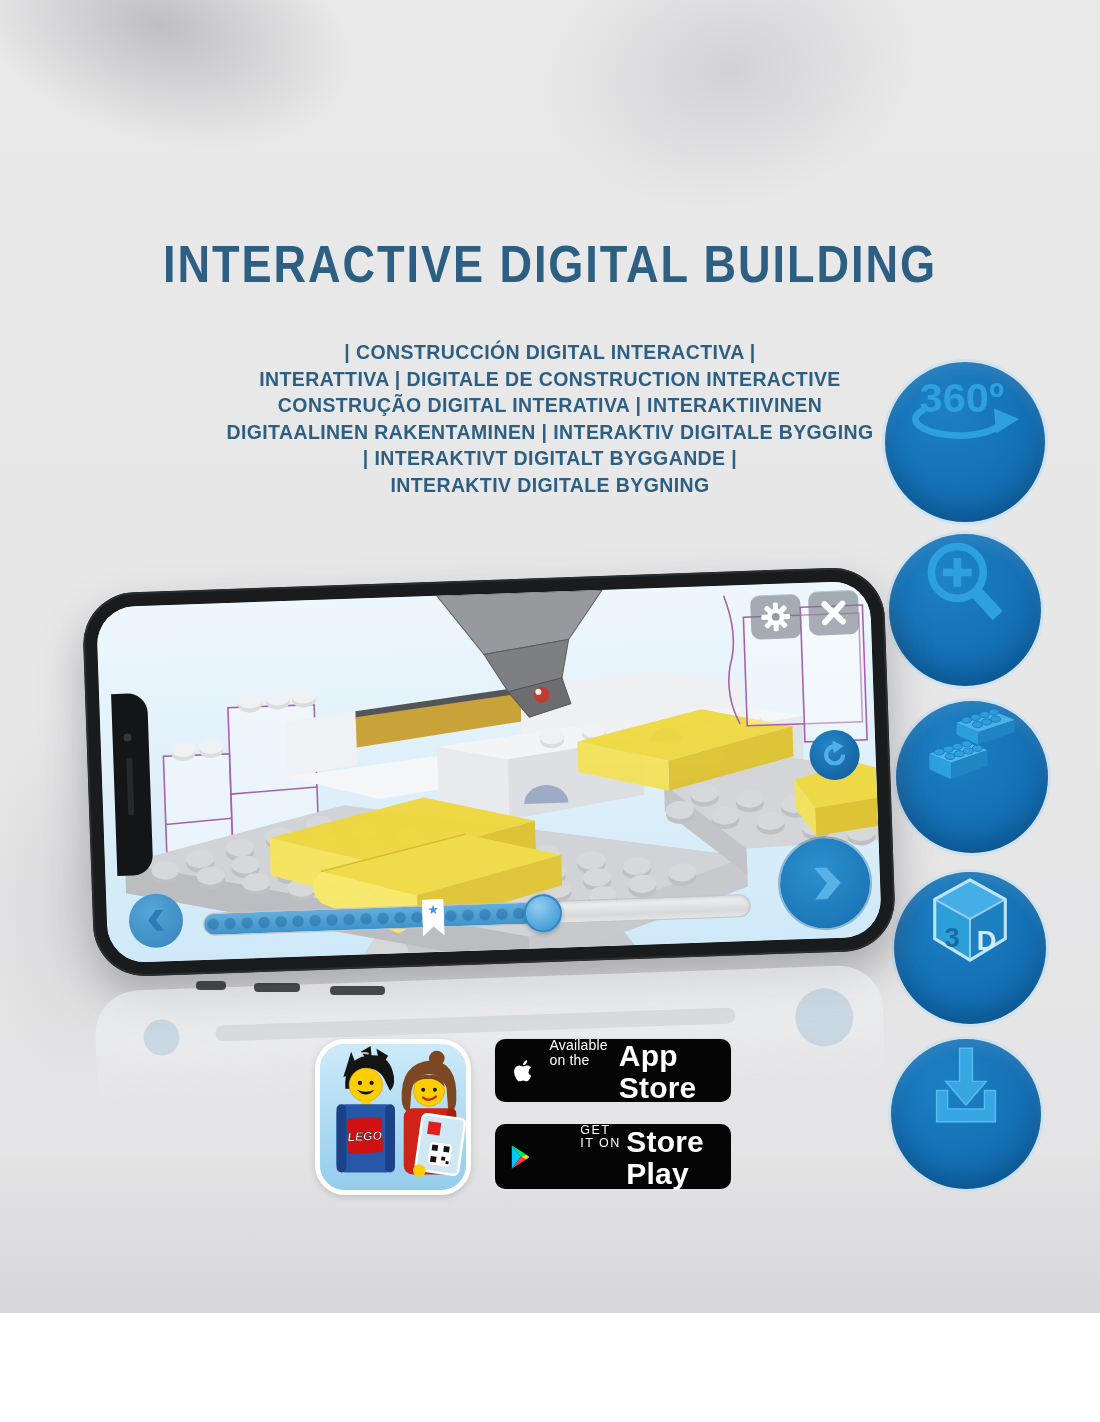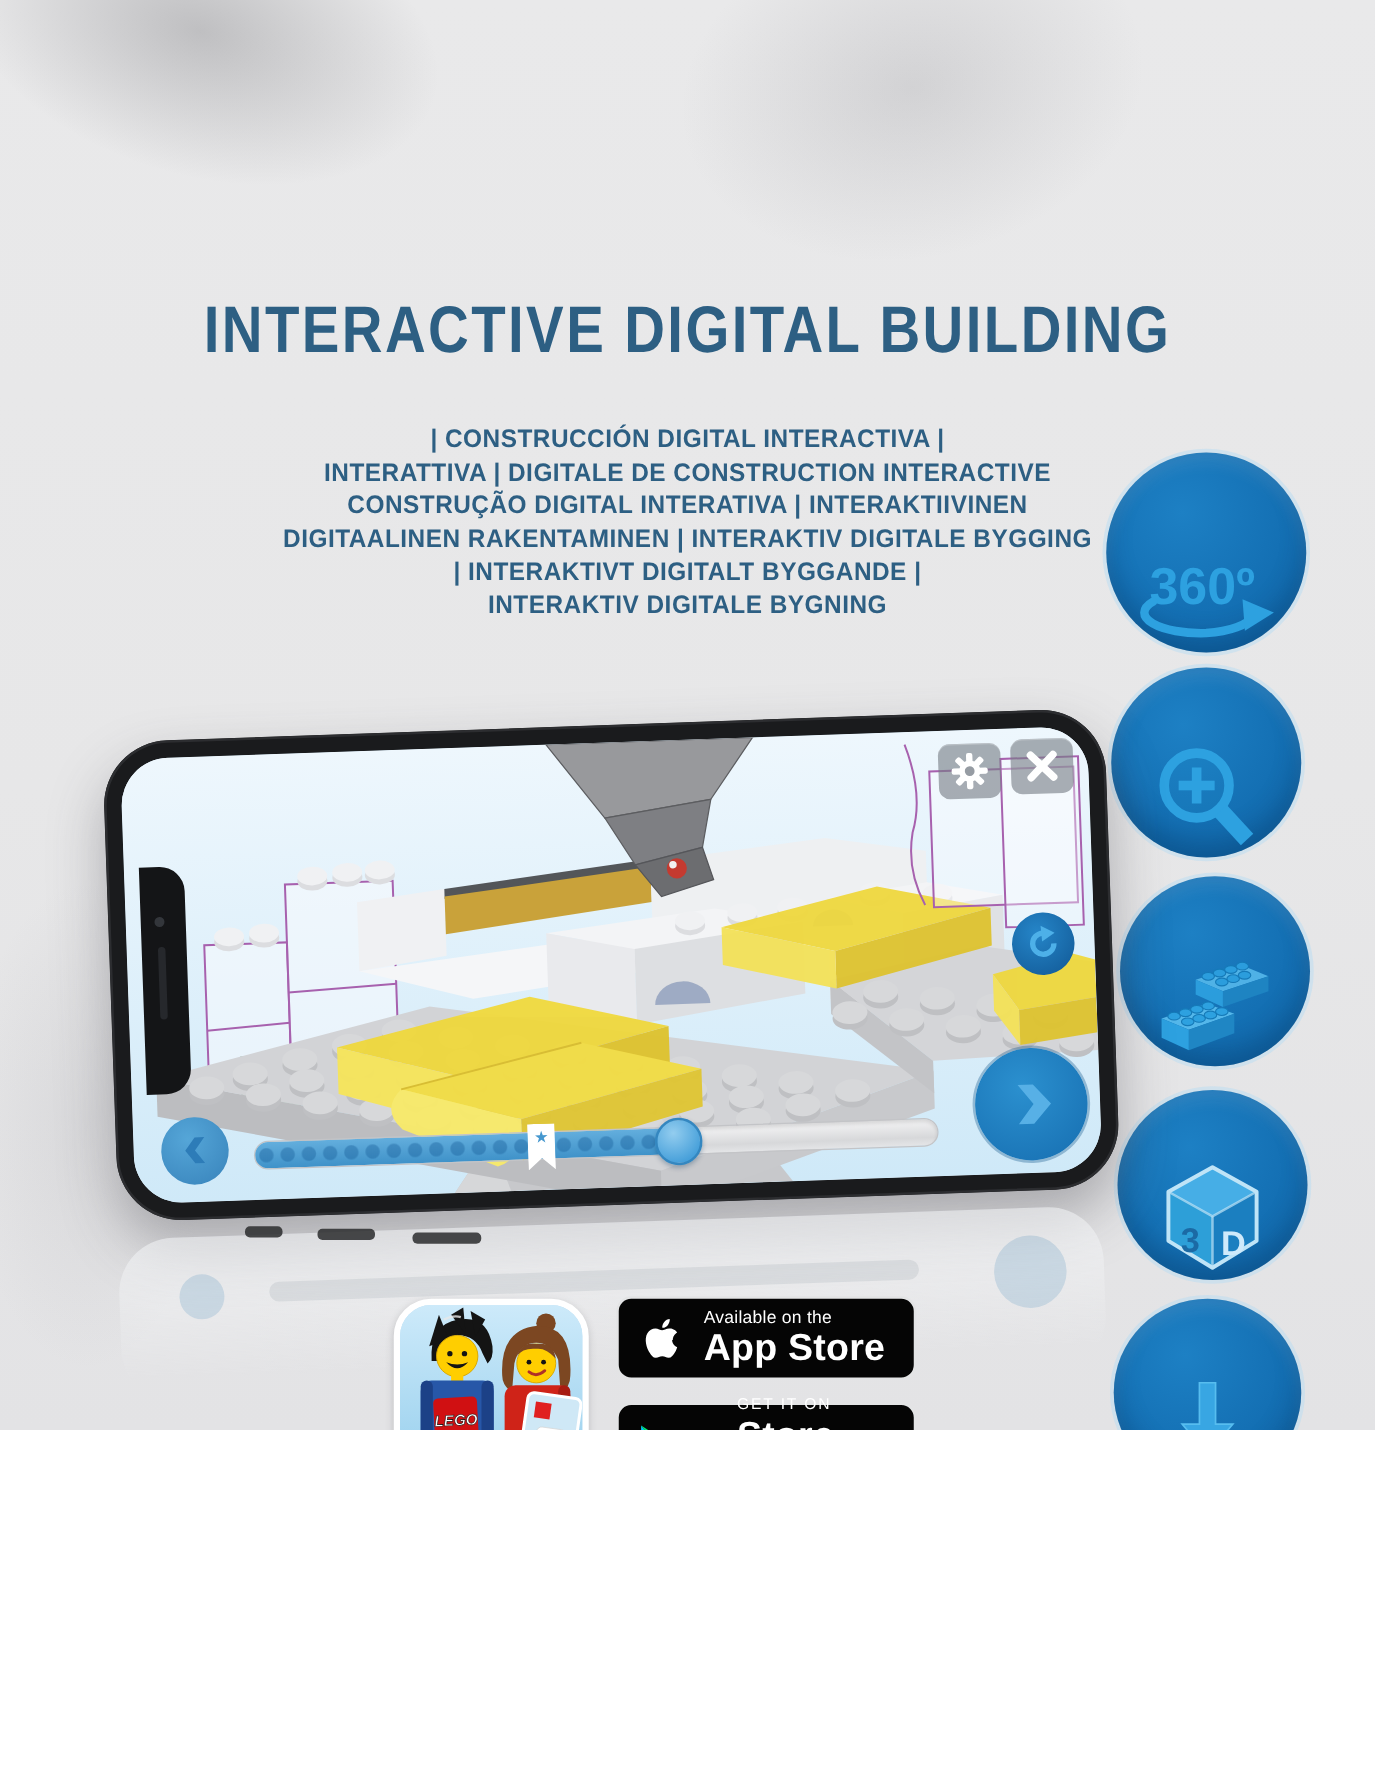--- a/index.html
+++ b/index.html
@@ -1,18 +1,18 @@
 <!DOCTYPE html>
 <html><head>
 <meta charset="utf-8">
 <style>
   html,body{margin:0;padding:0;background:#ffffff;}
   *{box-sizing:border-box;}
   .canvas{
-    position:relative;width:1100px;height:1144px;overflow:hidden;
+    position:relative;width:1100px;height:1313px;overflow:hidden;
     background:linear-gradient(180deg,#e9e9ea 0%,#e7e7e8 55%,#e3e3e5 100%);
     font-family:"Liberation Sans",sans-serif;
     padding-left:20px;
   }
   
   .shade{position:absolute;pointer-events:none;}
   .shade-tl{left:-120px;top:-140px;width:560px;height:330px;transform:rotate(16deg);
     background:radial-gradient(closest-side,rgba(95,95,100,.30),rgba(95,95,100,0) 70%);}
   .shade-top{left:470px;top:-120px;width:520px;height:380px;transform:rotate(-12deg);
     background:radial-gradient(closest-side,rgba(130,130,136,.22),rgba(130,130,136,0) 72%);}
@@ -26,21 +26,21 @@
     color:#2d5f83;font-size:47px;font-weight:bold;letter-spacing:2px;
     transform:scale(.96,1.12);}
   .subtitle{position:absolute;left:0;top:342px;width:100%;text-align:center;
     color:#2d5f83;font-weight:bold;font-size:19.5px;line-height:25.5px;letter-spacing:.4px;
     transform:scaleY(1.04);}
 
   
   .feature{position:absolute;border-radius:50%;
     background:radial-gradient(circle at 38% 30%,#1d80c4 0%,#1470b4 55%,#0f63a4 100%);
     box-shadow:0 0 0 3px rgba(180,220,245,.45), inset 0 -12px 20px rgba(5,40,80,.28), inset 0 8px 12px rgba(255,255,255,.10);
-    display:flex;align-items:flex-end;justify-content:center;}
+    display:flex;align-items:flex-start;justify-content:center;}
   .feature svg{display:block;}
 
   
   .phone-wrap{position:absolute;left:88px;top:580px;width:802px;height:384px;
     transform:rotate(-2deg);transform-origin:50% 50%;}
   .phone-frame{position:absolute;inset:0;background:#1a1b1d;border-radius:52px;
     box-shadow:0 22px 44px rgba(70,70,78,.38), inset 0 0 0 2px #2c2d30;}
   .screen{position:absolute;left:14px;top:14px;right:14px;bottom:14px;border-radius:38px;
     overflow:hidden;background:#dff0fb;}
   .screen > svg.scene{position:absolute;inset:0;width:100%;height:100%;}
@@ -88,21 +88,21 @@
   .dash{position:absolute;height:9px;border-radius:4px;background:#2a2b2d;opacity:.85;}
 
   
   .lego-app{position:absolute;left:315px;top:1039px;width:156px;height:156px;border-radius:30px;
     border:5px solid #fff;overflow:hidden;background:#bfe0f4;box-shadow:0 2px 6px rgba(90,90,95,.25);}
   .lego-app svg{display:block;width:100%;height:100%;}
   .store-badge{position:absolute;left:493px;width:240px;background:#050505;border:2px solid #e3e4e5;
     border-radius:12px;color:#fff;display:flex;align-items:center;padding:0 14px;gap:12px;}
   .appstore-badge{top:1037px;height:67px;}
   .gplay-badge{top:1122px;height:69px;gap:48px;}
-  .badge-text{display:flex;flex-direction:column;justify-content:center;line-height:1.05;}
+  .badge-text{display:flex;flex-direction:row;justify-content:center;line-height:1.05;}
   .badge-small{font-size:14px;letter-spacing:.2px;}
   .badge-small.caps{font-size:12.5px;letter-spacing:1.5px;}
   .badge-big{font-size:30px;font-weight:bold;letter-spacing:.2px;margin-top:2px;}
 </style>
 </head>
 <body>
 
 <div class="canvas">
   <div class="shade shade-tl"></div>
   <div class="shade shade-top"></div>

